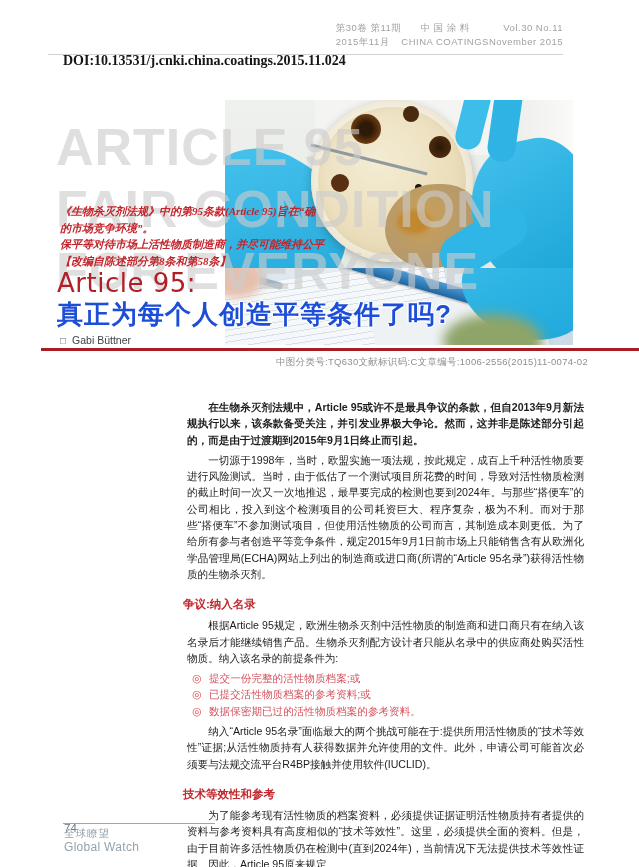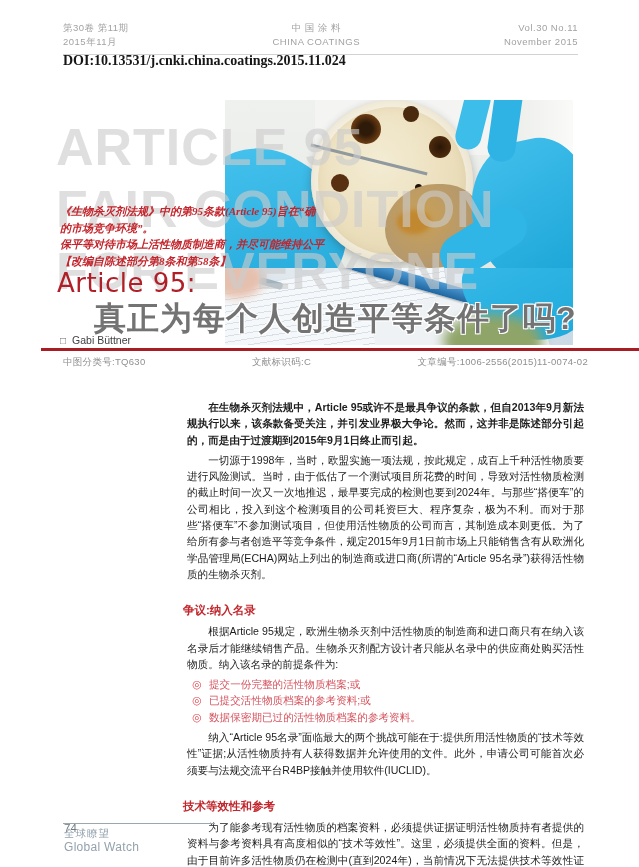--- a/index.html
+++ b/index.html
@@ -2,22 +2,22 @@
 <html><head>
 <meta charset="utf-8">
 <style>
   html,body{margin:0;padding:0;background:#ffffff;}
   .page{
     position:relative;width:639px;height:867px;background:#ffffff;overflow:hidden;
     font-family:"Liberation Sans",sans-serif;color:#1c1c1c;
   }
   
   .journal-header{
-    position:absolute;top:21px;left:63px;width:515px;
-    display:flex;justify-content:space-between;
+    position:absolute;top:21px;left:48px;width:515px;
+    display:flex;justify-content:flex-end;
     font-size:9.5px;line-height:14px;color:#a2a2a2;letter-spacing:.5px;
     border-bottom:1px solid #d2d2d2;padding-bottom:5px;
   }
   .journal-header .col{white-space:nowrap;}
   .journal-header .col.center{text-align:center;}
   .journal-header .col.right{text-align:right;}
   .doi-line{
     position:absolute;top:53px;left:63px;
     font-family:"Liberation Serif",serif;font-weight:600;font-size:14px;color:#161616;
   }
@@ -72,44 +72,43 @@
     font-size:11px;line-height:16.5px;color:#c2252c;white-space:nowrap;
   }
   
   .title-en{
     position:absolute;top:268px;left:57px;z-index:5;
     font-family:"DejaVu Sans",sans-serif;font-weight:normal;font-size:26px;
     color:#b01f27;letter-spacing:.5px;white-space:nowrap;
   }
   .title-zh{
     position:absolute;top:297px;left:57px;z-index:5;
-    font-weight:bold;font-size:32px;color:#737373;white-space:nowrap;letter-spacing:1px;
+    font-weight:bold;font-size:26px;color:#1d4ed8;white-space:nowrap;letter-spacing:1px;
     text-shadow:1px 1px 0 #fff,-1px -1px 0 #fff,1px -1px 0 #fff,-1px 1px 0 #fff;
-    margin-left:37px;
   }
   .author-row{
     position:absolute;top:334px;left:60px;z-index:5;font-size:10.5px;color:#3f3f3f;
   }
   .author-row .box{display:inline-block;margin-right:6px;color:#6b6b6b;font-size:10px;}
   .red-rule{position:absolute;top:348px;left:41px;width:598px;height:2.5px;background:#a81d24;z-index:5;}
   
   .meta-row{
     position:absolute;top:356px;left:63px;width:525px;
-    display:flex;justify-content:space-between;
+    display:flex;justify-content:flex-end;
     font-size:9.5px;color:#8f8f8f;letter-spacing:.3px;
   }
   
   .body-col{
     position:absolute;top:395px;left:183px;width:405px;
     font-size:10.6px;line-height:16.3px;color:#1c1c1c;text-align:justify;
   }
   .body-col p{margin:4px;text-indent:2em;}
   .body-col p.lead{font-weight:bold;}
   .sec-heading{
-    font-size:11.5px;font-weight:bold;color:#c1272d;margin:20px 0 1px 0;line-height:17px;
+    font-size:11.5px;font-weight:bold;color:#c1272d;margin:14px 0 1px 0;line-height:17px;
   }
   .bullets{margin:0;padding:0;list-style:none;}
   .bullets li{padding-left:26px;color:#d4525c;position:relative;}
   .bullets .ring{position:absolute;left:9px;top:0;color:#e0434e;font-size:11px;}
   
   .page-num{position:absolute;top:822px;left:64px;font-size:11.5px;color:#6f7a80;}
   .footer-rule{position:absolute;top:823px;left:63px;width:152px;height:1px;background:#9aa7b0;}
   .footer-cn{position:absolute;top:827px;left:64px;font-size:10.5px;color:#93a2ad;letter-spacing:1px;}
   .footer-en{position:absolute;top:840px;left:64px;font-size:12px;color:#93a2ad;letter-spacing:.3px;}
 </style>

